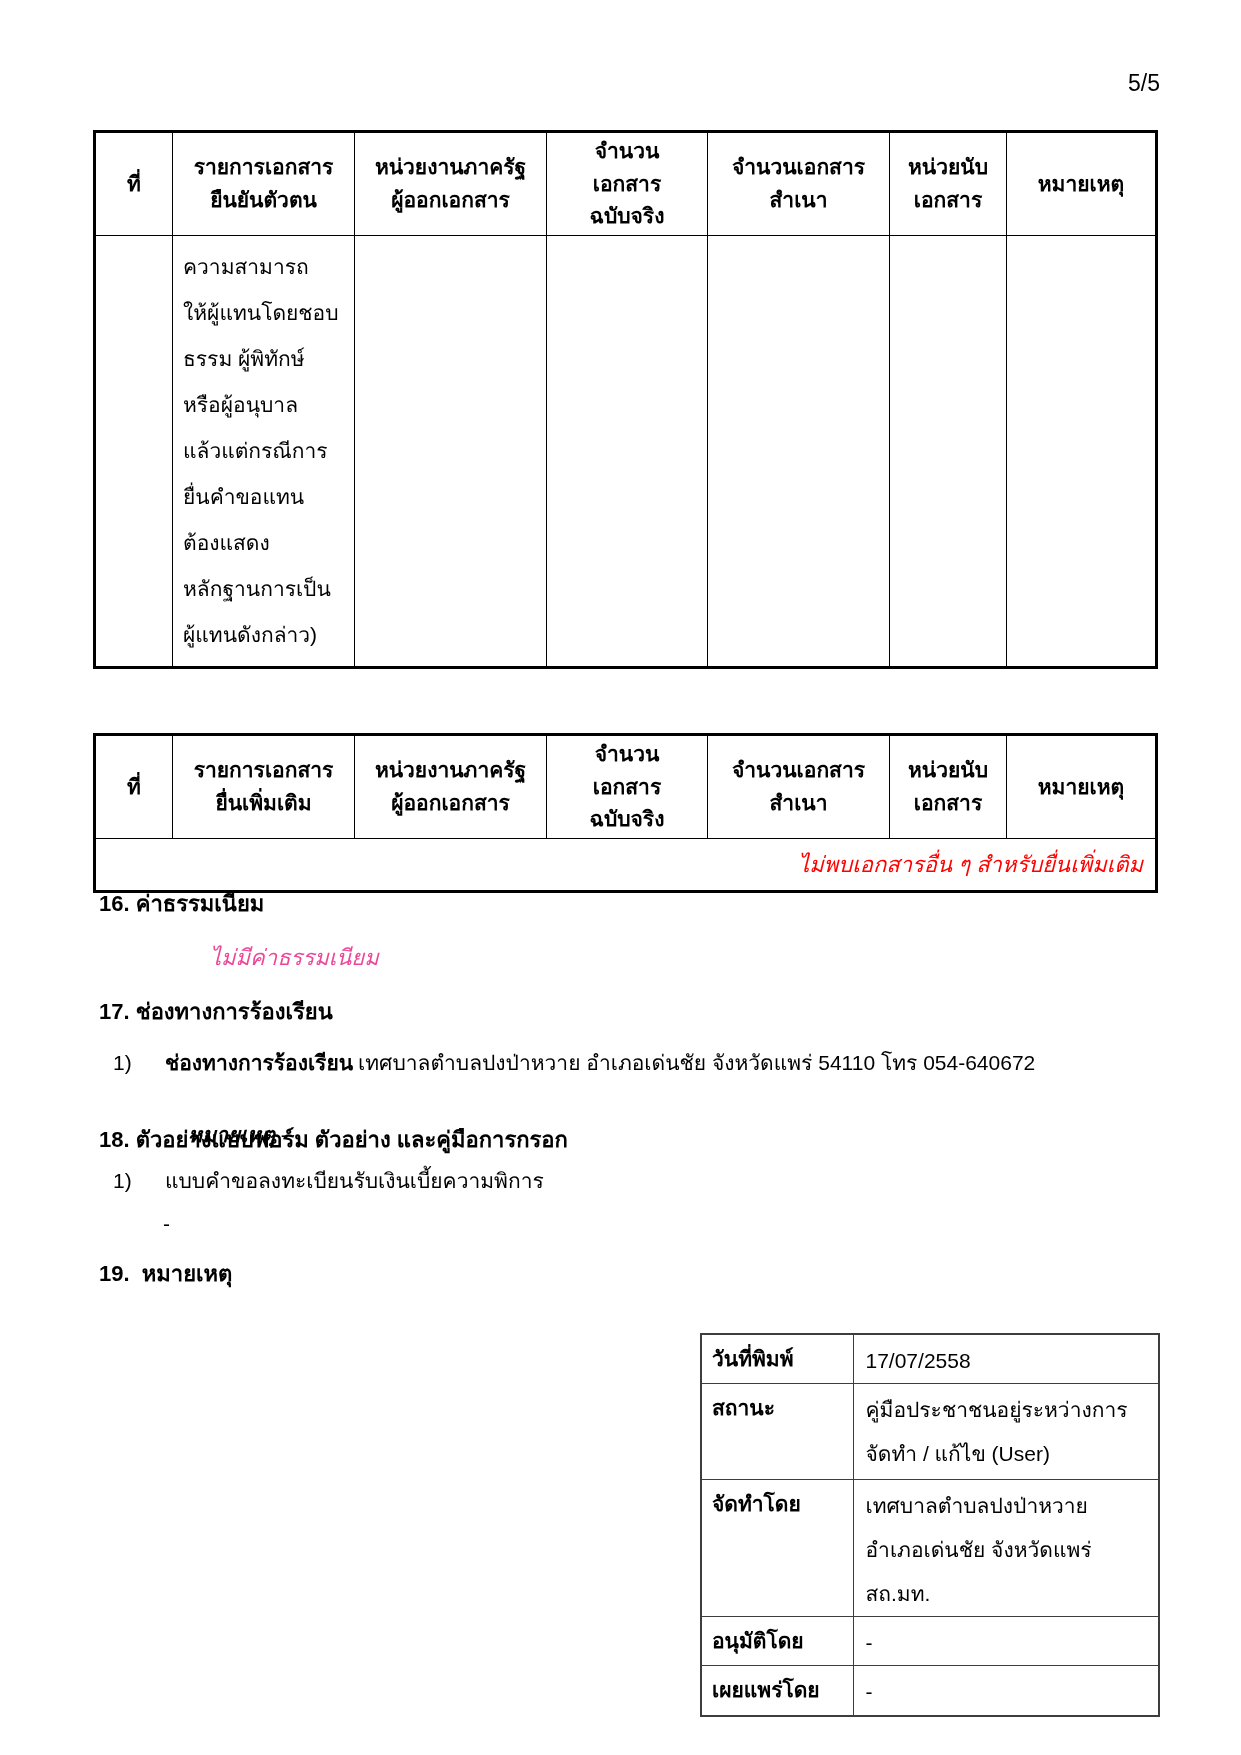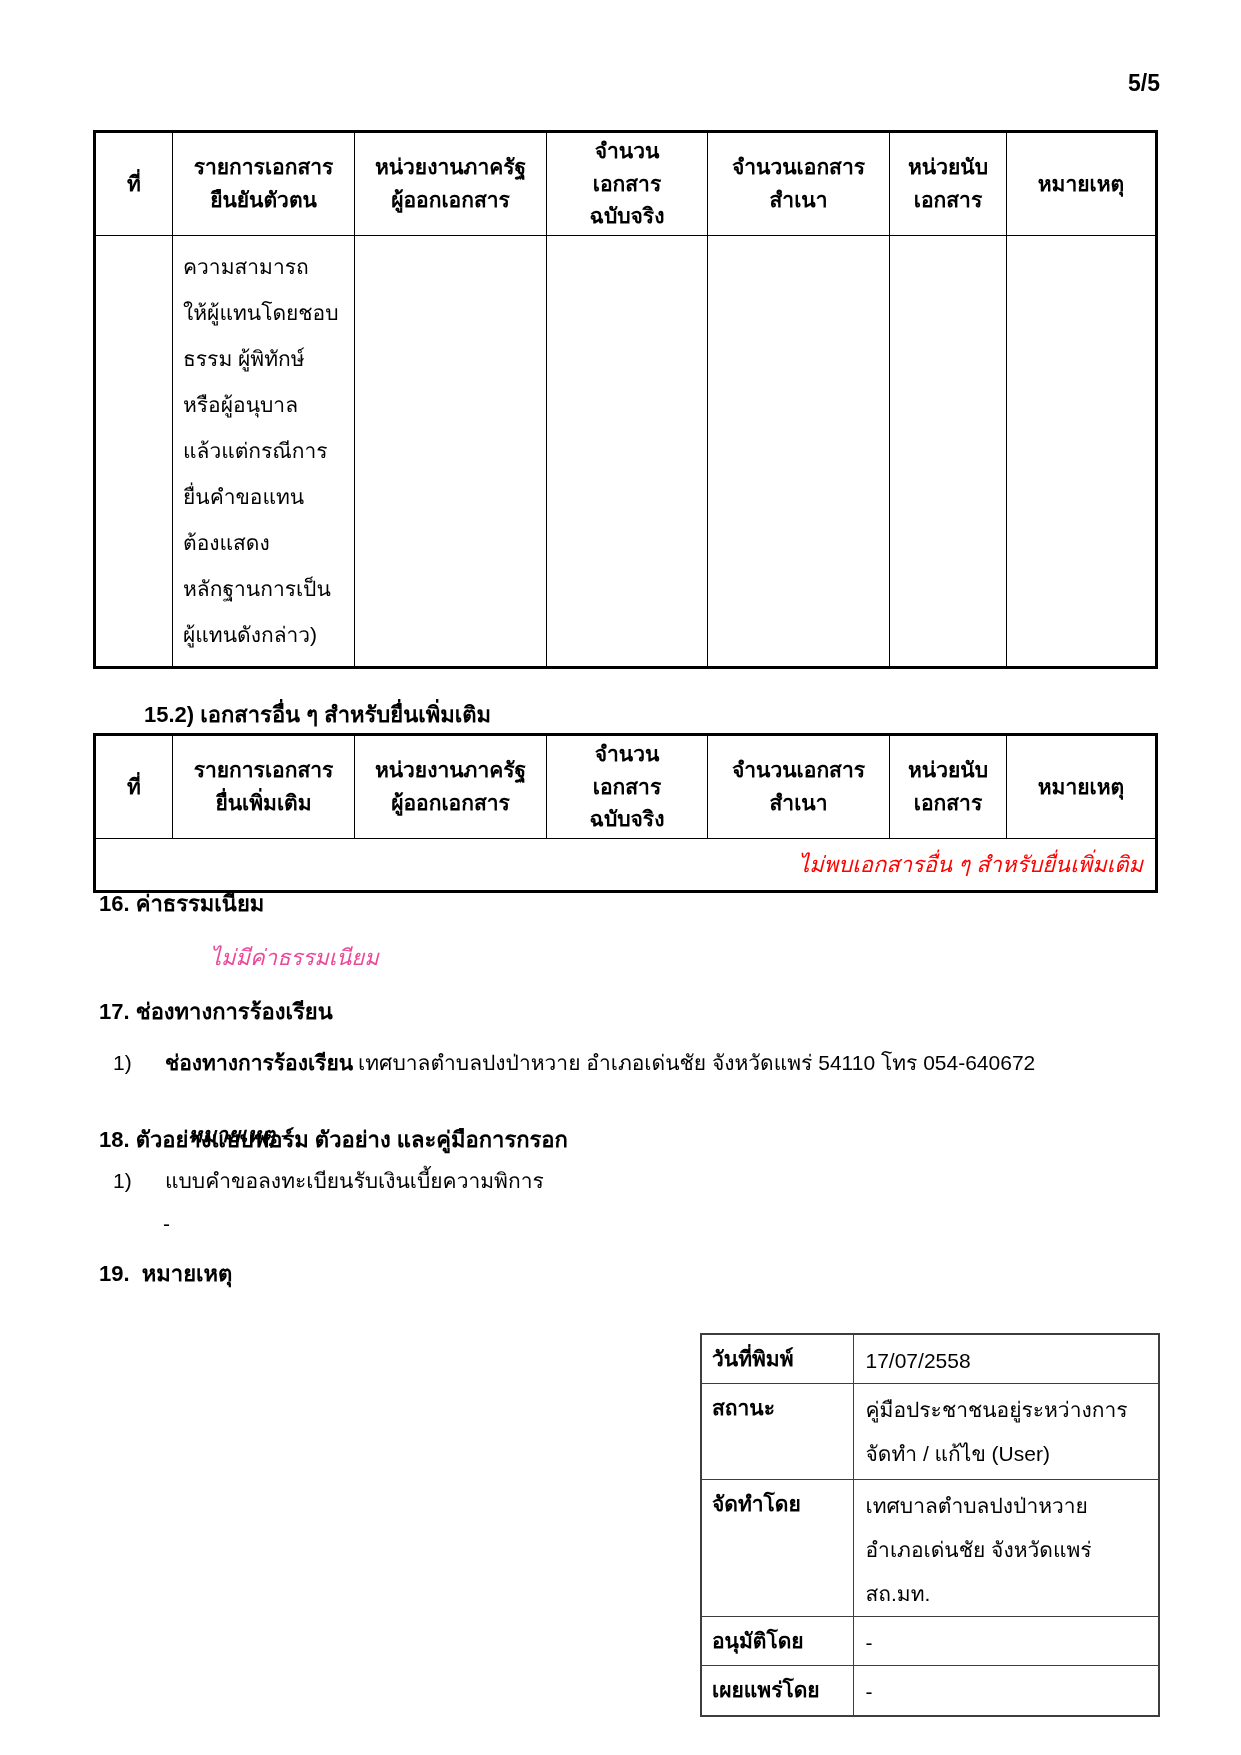--- a/index.html
+++ b/index.html
@@ -9,21 +9,20 @@
     width:1241px; height:1755px;
     background:#ffffff;
     color:#000;
     font-family:"Liberation Sans","DejaVu Sans",sans-serif;
     font-size:21px;
     overflow:hidden;
   }
   .pageno {
     position:absolute; left:1128px; top:70px;
     font-size:23px;
-    font-weight:bold;
   }
   
   .doc-table {
     position:absolute;
     border-collapse:collapse;
     table-layout:fixed;
     border:3px solid #000;
   }
   .doc-table th, .doc-table td {
     border:1.5px solid #000;
@@ -142,21 +141,20 @@
 ผู้แทนดังกล่าว)</td>
         <td></td>
         <td></td>
         <td></td>
         <td></td>
         <td></td>
       </tr>
     </tbody>
   </table>
 
-  <div class="line h152">15.2) เอกสารอื่น ๆ สำหรับยื่นเพิ่มเติม</div>
 
   <table class="doc-table t2">
     <colgroup>
       <col style="width:78px">
         <col style="width:182px">
         <col style="width:192px">
       <col style="width:161px">
         <col style="width:182px">
         <col style="width:117px">
         <col style="width:150px">

